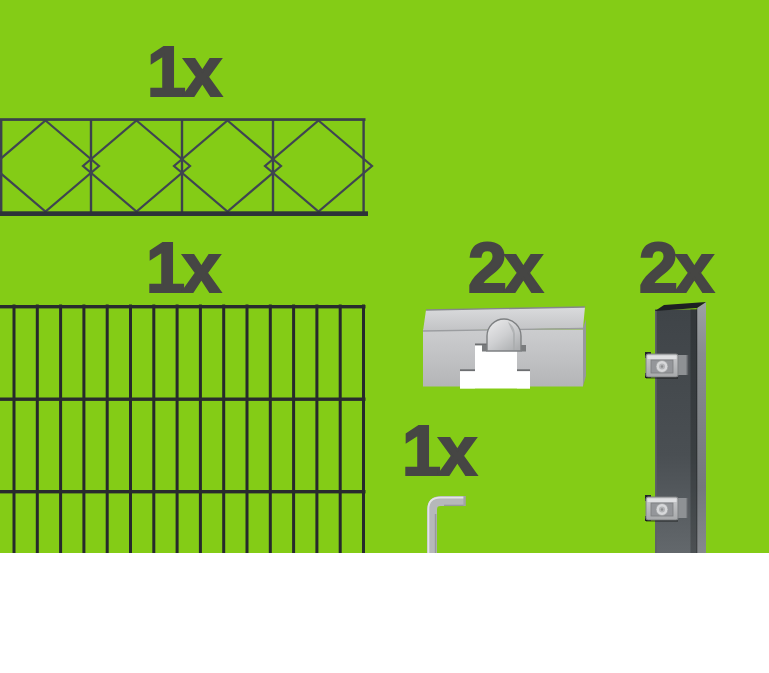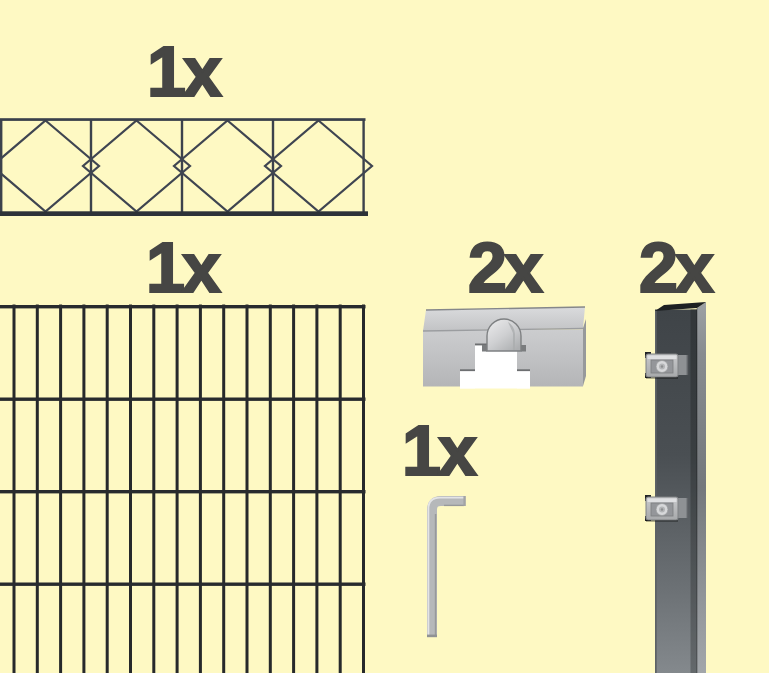--- a/index.html
+++ b/index.html
@@ -1,17 +1,17 @@
 <!DOCTYPE html>
 <html><head>
 <meta charset="utf-8">
 <style>
   html,body{margin:0;padding:0;background:#fff;}
   .stage{
-    position:relative;width:769px;height:673px;background:#fef9c3;
+    position:relative;width:769px;height:553px;background:#84cc16;
     overflow:hidden;font-family:"Liberation Sans",sans-serif;
   }
   .stage svg{position:absolute;display:block;}
   .count-label{
     position:absolute;
     font-family:"Liberation Sans",sans-serif;
     font-weight:bold;
     font-size:70px;
     line-height:1;
     letter-spacing:-3px;

